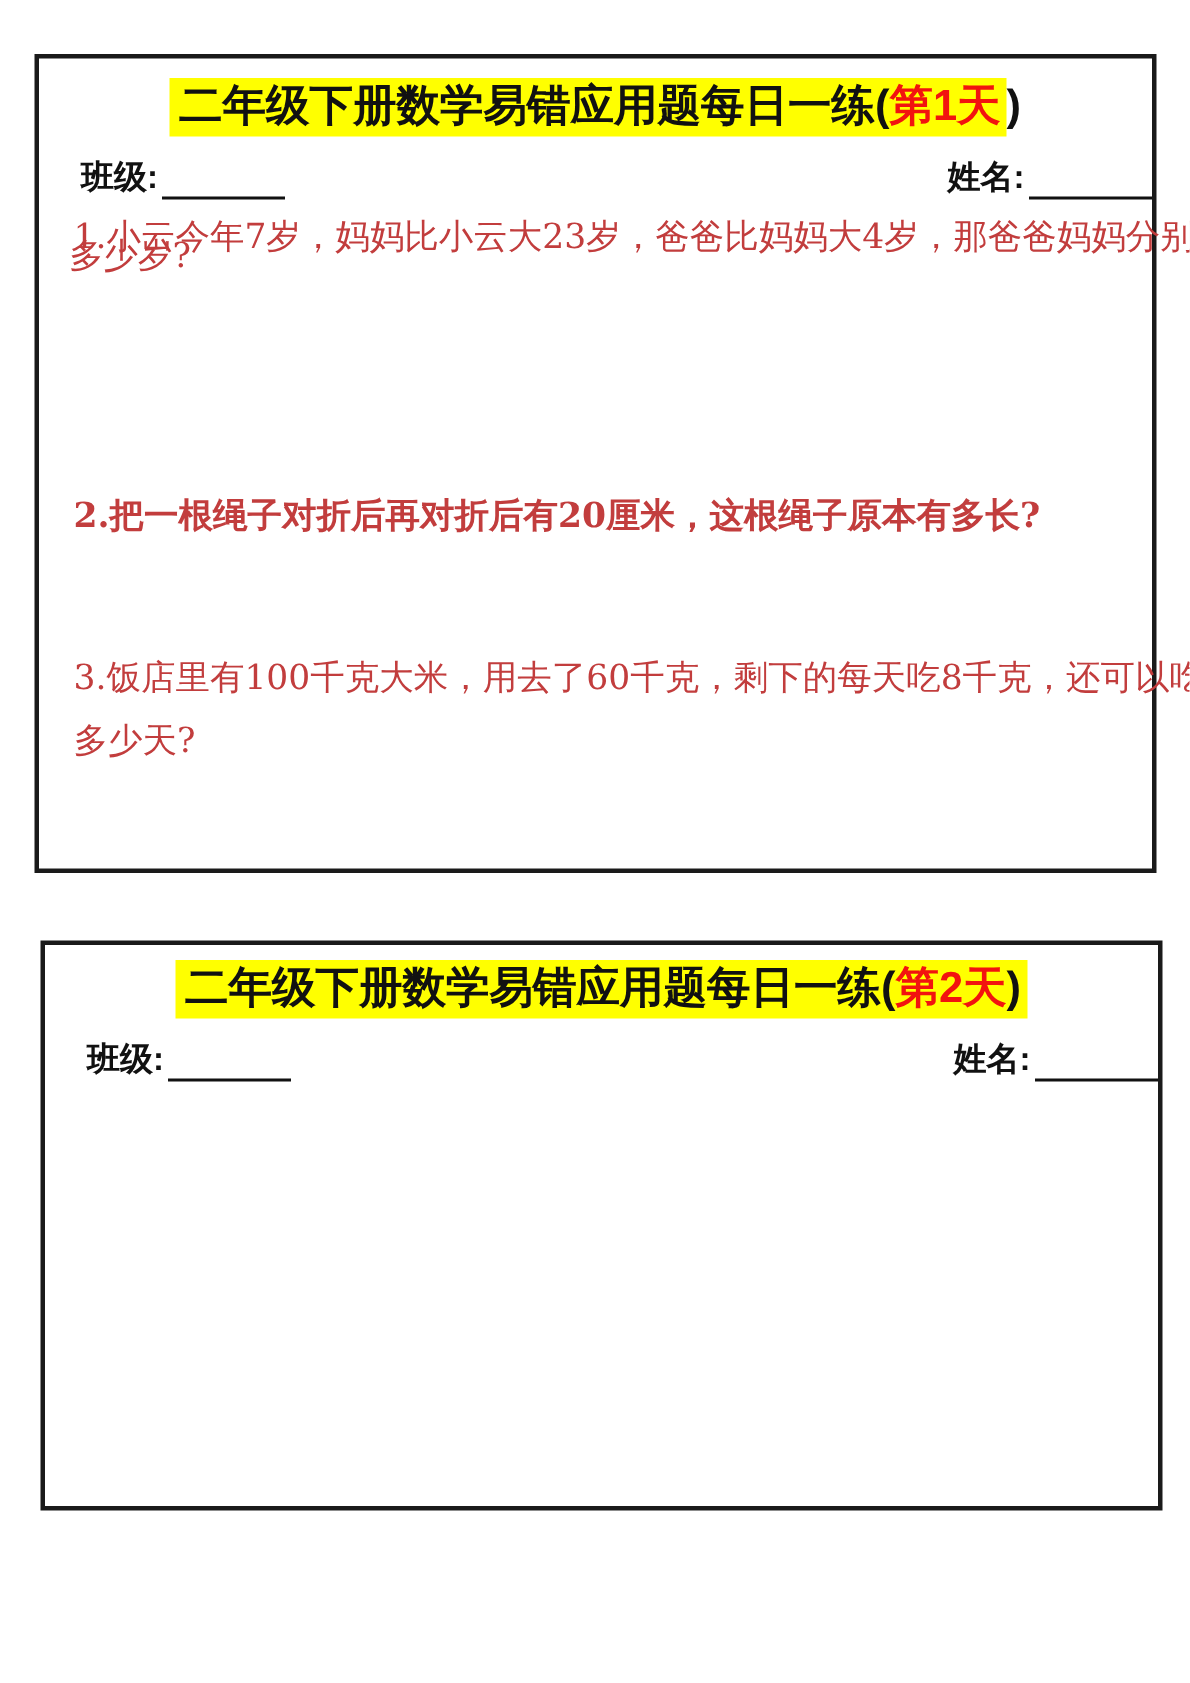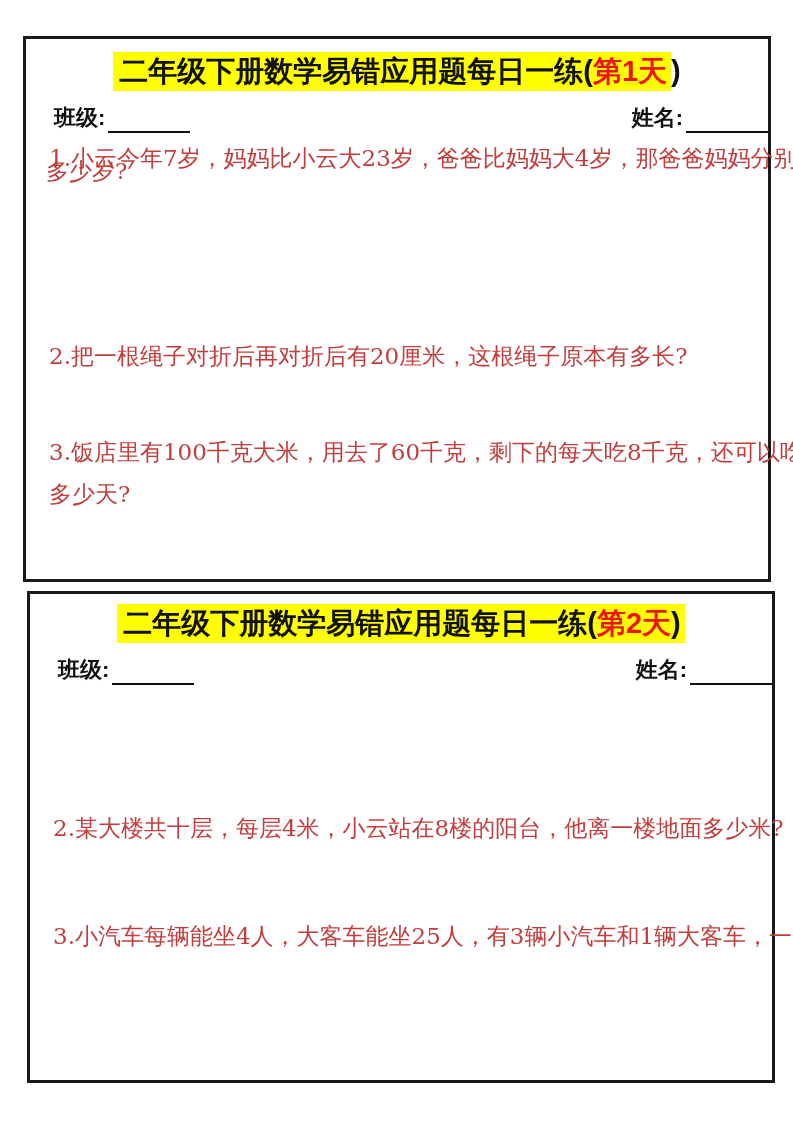--- a/index.html
+++ b/index.html
@@ -17,21 +17,21 @@
 
   
   .ws {
     position: absolute;
     box-sizing: border-box;
     width: 748px;
     background: #ffffff;
     border: 3px solid #1a1a1a;
   }
   #ws1 { left: 23px; top: 36px;  height: 546px; }
-  #ws2 { left: 27px; top: 591px; height: 492px; }
+  #ws2 { left: 27px; top: 627px; height: 380px; }
 
   
   .title-row {
     position: absolute;
     left: 0; right: 0;
     text-align: center;
     font-family: "Liberation Sans", sans-serif;
     font-weight: bold;
     font-size: 29px;
     line-height: 36px;
@@ -76,21 +76,21 @@
   .problem {
     position: absolute;
     left: 23px;
     color: #c23d3d;
     font-size: 23px;
     line-height: 42px;
     font-family: "DejaVu Serif", "Liberation Serif", serif;
     white-space: nowrap;
   }
   #ws1 .problem-1 { top: 98px; }
-  #ws1 .problem-2 { top: 296px; }
+  #ws1 .problem-2 { top: 284px; font-weight: bold; }
   #ws1 .problem-3 { top: 392px; }
   #ws2 .problem-1 { top: 101px; }
   #ws2 .problem-2 { top: 213px; }
   #ws2 .problem-3 { top: 321px; }
 
   
   .pline.overlap {
     margin-top: -29px;
     margin-left: -3px;
   }
@@ -142,21 +142,17 @@
       <span>班级:</span>
       <span class="blank"></span>
     </div>
     <div class="field">
       <span>姓名:</span>
       <span class="blank"></span>
     </div>
   </div>
 
 
-  <div class="problem problem-2">
-    <div class="pline">2.某大楼共十层，每层4米，小云站在8楼的阳台，他离一楼地面多少米?</div>
-  </div>
 
   <div class="problem problem-3">
-    <div class="pline">3.小汽车每辆能坐4人，大客车能坐25人，有3辆小汽车和1辆大客车，一</div>
   </div>
 
 </section>
 
 </body></html>

